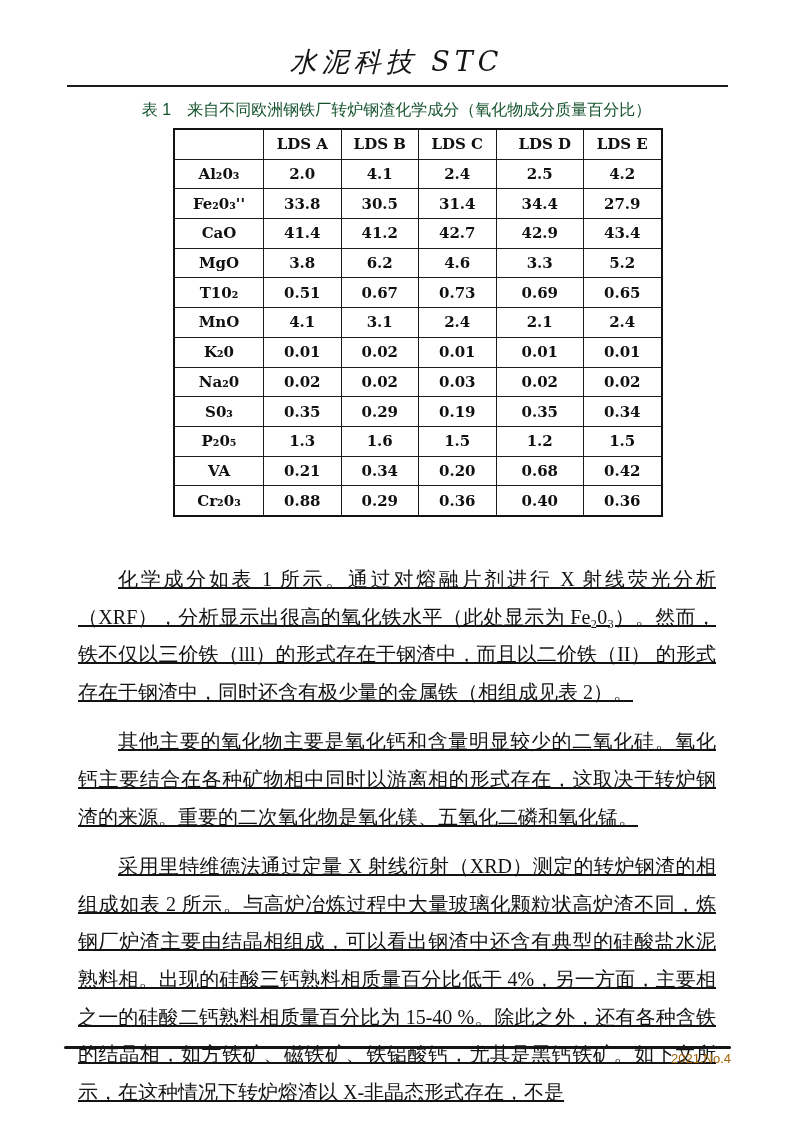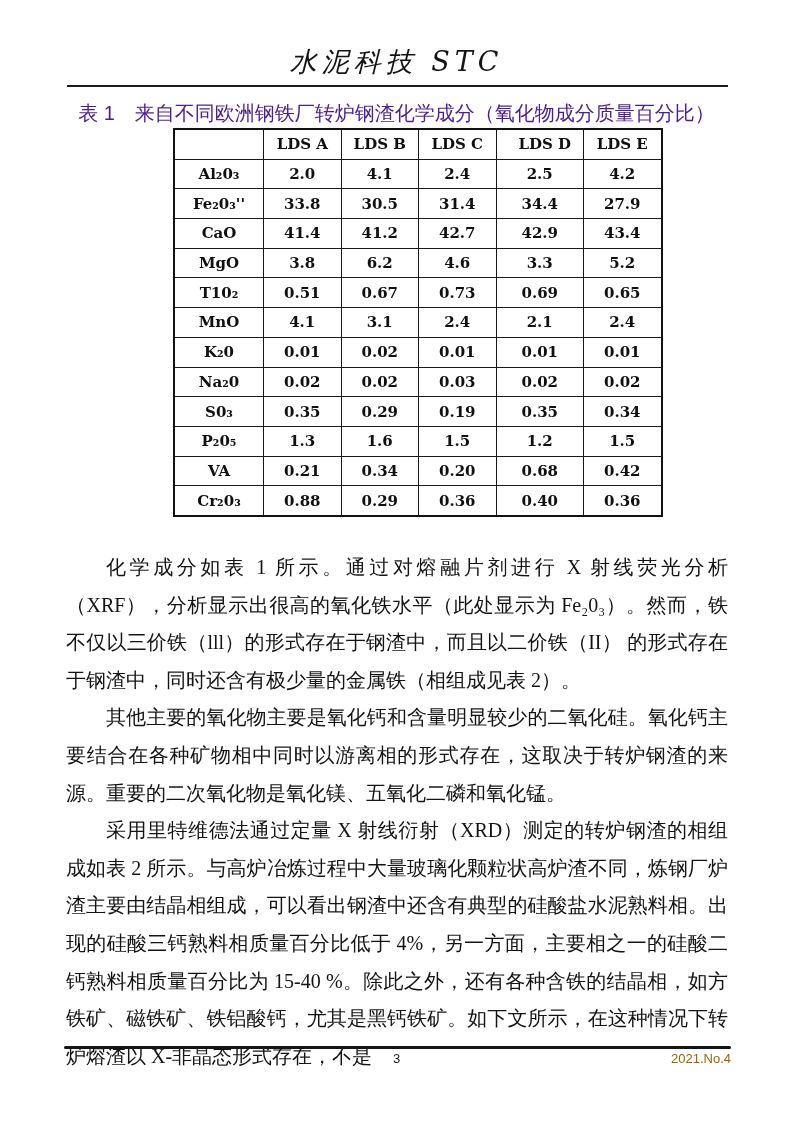--- a/index.html
+++ b/index.html
@@ -25,22 +25,22 @@
   }
   .header-rule{
     position:absolute;left:67px;top:85px;width:661px;height:2px;
     background:#1b1b1b;
   }
   
   .table-caption{
     position:absolute;top:100px;left:0;width:100%;
     text-align:center;
     font-family:"Liberation Sans","DejaVu Sans",sans-serif;
-    font-size:20px;
-    color:#4c1d95;
+    font-size:16px;
+    color:#14532d;
     white-space:pre;
   }
   
   .comp-table{
     position:absolute;left:173px;top:128px;
     border-collapse:collapse;
     table-layout:fixed;
     font-family:"DejaVu Serif","Liberation Serif",serif;
     font-weight:bold;
     font-size:15px;
@@ -56,21 +56,21 @@
   }
   .comp-table{border:2.6px solid #121212;}
   
   .body-text{
     position:absolute;left:66px;top:549px;width:662px;
     font-size:20px;
     line-height:37.6px;
     text-align:justify;
     color:#131313;
   }
-  .body-text p{margin:0;text-indent:2em;}
+  .body-text p{margin:12px;text-indent:2em;text-decoration:underline;}
   
   .footer-rule{
     position:absolute;left:64px;top:1046px;width:667px;height:2.5px;
     background:#151515;border-radius:2px;
   }
   .page-number{
     position:absolute;top:1051px;left:0;width:100%;
     text-align:center;
     font-family:"Liberation Sans","DejaVu Sans",sans-serif;
     font-size:13px;color:#1a1a1a;

